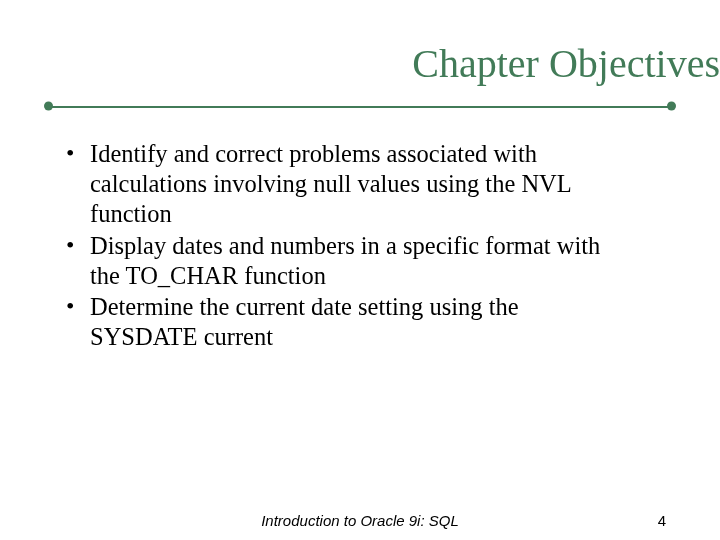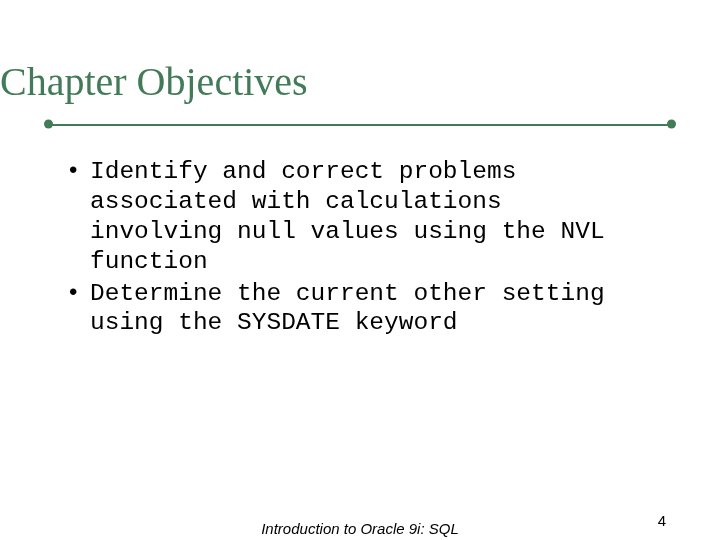--- a/index.html
+++ b/index.html
@@ -1,22 +1,22 @@
 <!DOCTYPE html>
 <html><head>
 <meta charset="utf-8">
 <style>
   * { margin: 0; padding: 0; box-sizing: border-box; }
   html, body { width: 720px; height: 540px; background: #fff; font-family: "Times New Roman", Times, serif; color: #000; }
   .slide { position: relative; width: 720px; height: 540px; }
   .title {
-    text-align: left;
+    text-align: right;
     font-size: 40px;
     color: #427b58;
-    padding-top: 58px;
+    padding-top: 40px;
     font-weight: 400;
   }
   .divider {
     position: relative;
     margin: 14px 48px 0 48px;
     height: 10px;
   }
   .divider .line {
     position: absolute;
     left: 0; right: 0; top: 50%;
@@ -26,21 +26,20 @@
     position: absolute;
     width: 9px; height: 9px;
     background: #427b58;
     border-radius: 50%;
     top: 50%; transform: translateY(-50%);
   }
   .divider .dot.left { left: -4px; }
   .divider .dot.right { right: -4px; }
   .content {
     padding: 28px 88px 0 60px;
-    font-family: Liberation Mono, monospace;
   }
   ul.bullets { list-style: none; }
   ul.bullets li {
     position: relative;
     font-size: 24.5px;
     line-height: 1.22;
     padding-left: 30px;
     margin-bottom: 2px;
   }
   ul.bullets li::before {
@@ -58,21 +57,20 @@
     width: 100%;
     font-family: Arial, Helvetica, sans-serif;
     font-size: 15px;
     color: #000;
   }
   .footer-center {
     position: absolute;
     left: 50%;
     transform: translateX(-50%);
     font-style: italic;
-    margin-top: 8px;
   }
   .footer-right {
     position: absolute;
     right: 54px;
   }
 </style>
 </head>
 <body>
 
 <div class="slide">
@@ -81,21 +79,22 @@
 
   <div class="divider">
     <span class="dot left"></span>
     <span class="line"></span>
     <span class="dot right"></span>
   </div>
 
   <div class="content">
     <ul class="bullets">
       <li>Identify and correct problems associated with calculations involving null values using the NVL function</li>
-      <li>Determine the current other setting using the SYSDATE keyword</li>
+      <li>Display dates and numbers in a specific format with the TO_CHAR function</li>
+      <li>Determine the current date setting using the SYSDATE current</li>
     </ul>
   </div>
 
   <div class="footer">
     <span class="footer-center">Introduction to Oracle 9i: SQL</span>
     <span class="footer-right">4</span>
   </div>
 
 </div>
 

